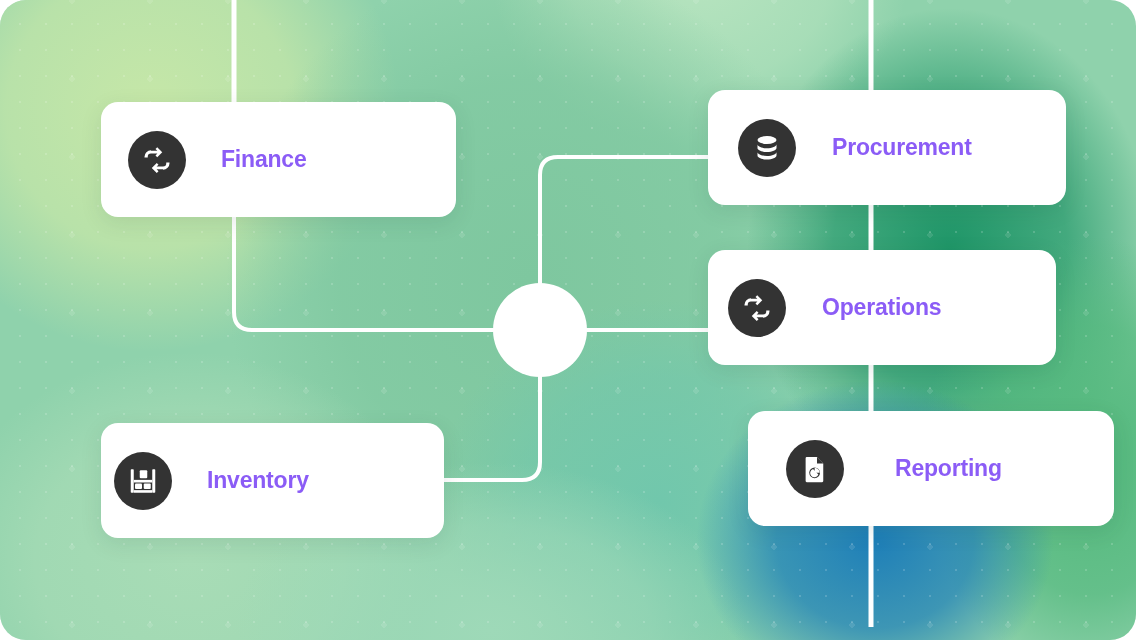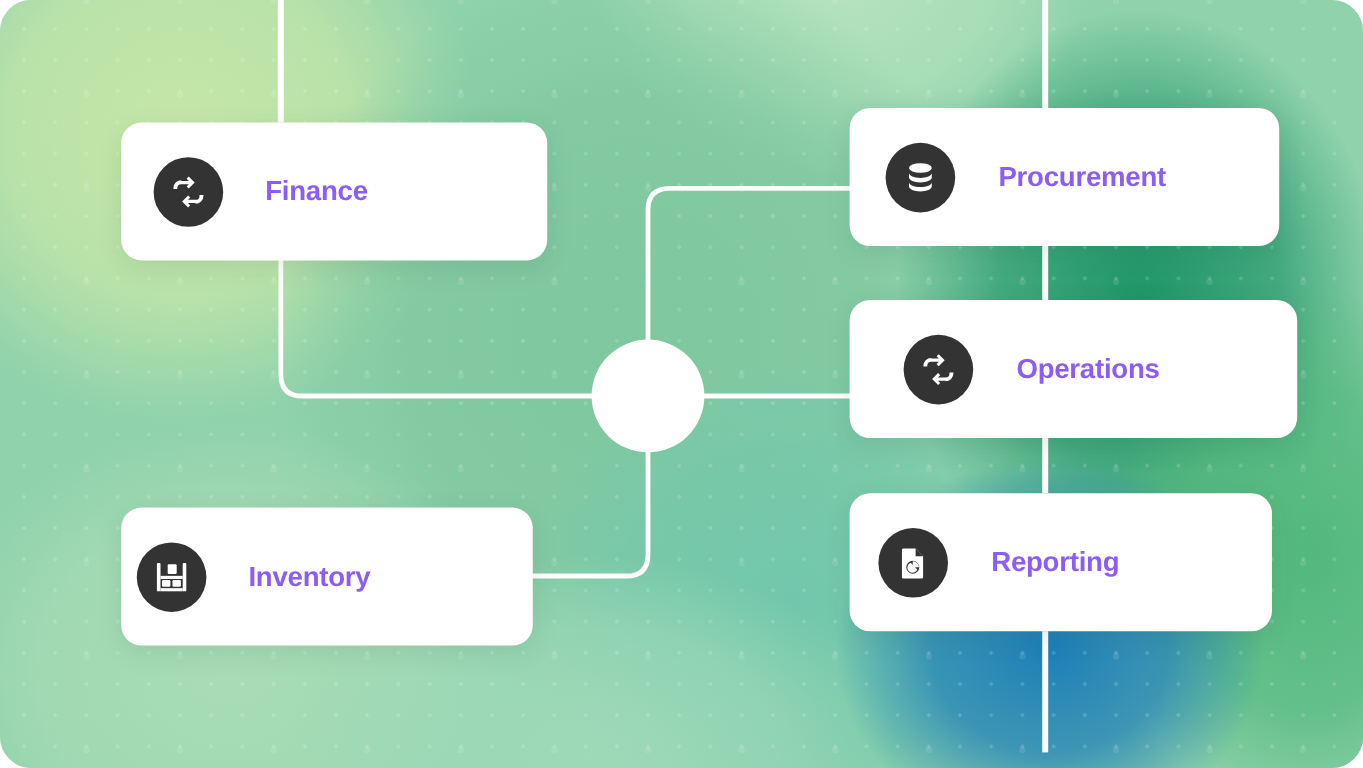--- a/index.html
+++ b/index.html
@@ -149,22 +149,22 @@
   }
 
   
   #card-finance   { left: 101px; top: 102px; width: 328px; height: 115px; padding-left: 27px; }
   #card-inventory { left: 101px; top: 423px; width: 330px; height: 115px; padding-left: 13px; }
   #card-finance   .card-label,
   #card-inventory .card-label { margin-left: 35px; }
 
   
   #card-procurement { left: 708px; top:  90px; width: 328px; height: 115px; padding-left: 30px; }
-  #card-operations  { left: 708px; top: 250px; width: 328px; height: 115px; padding-left: 45px; }
-  #card-reporting   { left: 708px; top: 411px; width: 328px; height: 115px; padding-left: 24px; }
+  #card-operations  { left: 708px; top: 250px; width: 328px; height: 115px; padding-left: 20px; }
+  #card-reporting   { left: 748px; top: 411px; width: 328px; height: 115px; padding-left: 38px; gap: 15px; }
   #card-procurement .card-label,
   #card-operations  .card-label,
   #card-reporting   .card-label { margin-left: 36px; }
 </style>
 </head>
 <body>
 
 <div id="canvas">
 
   <div class="mesh">

